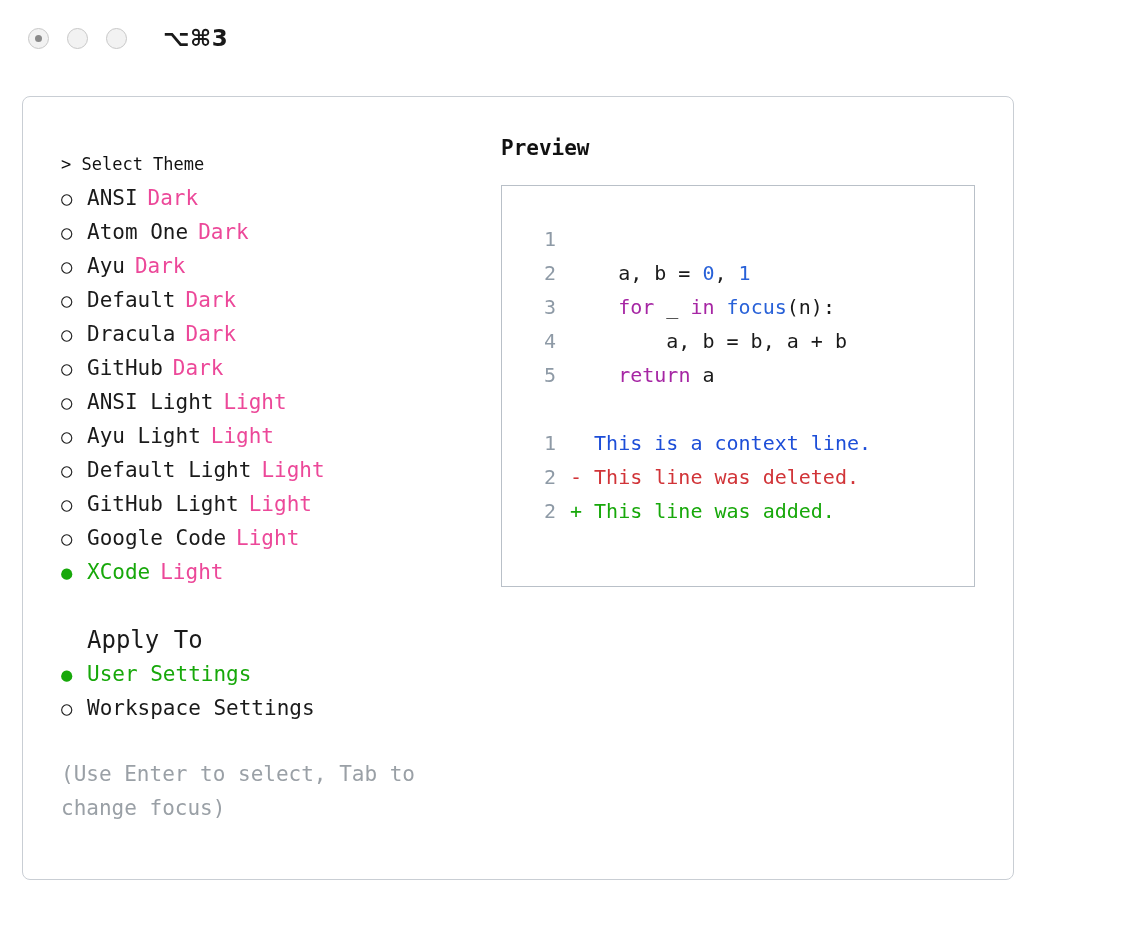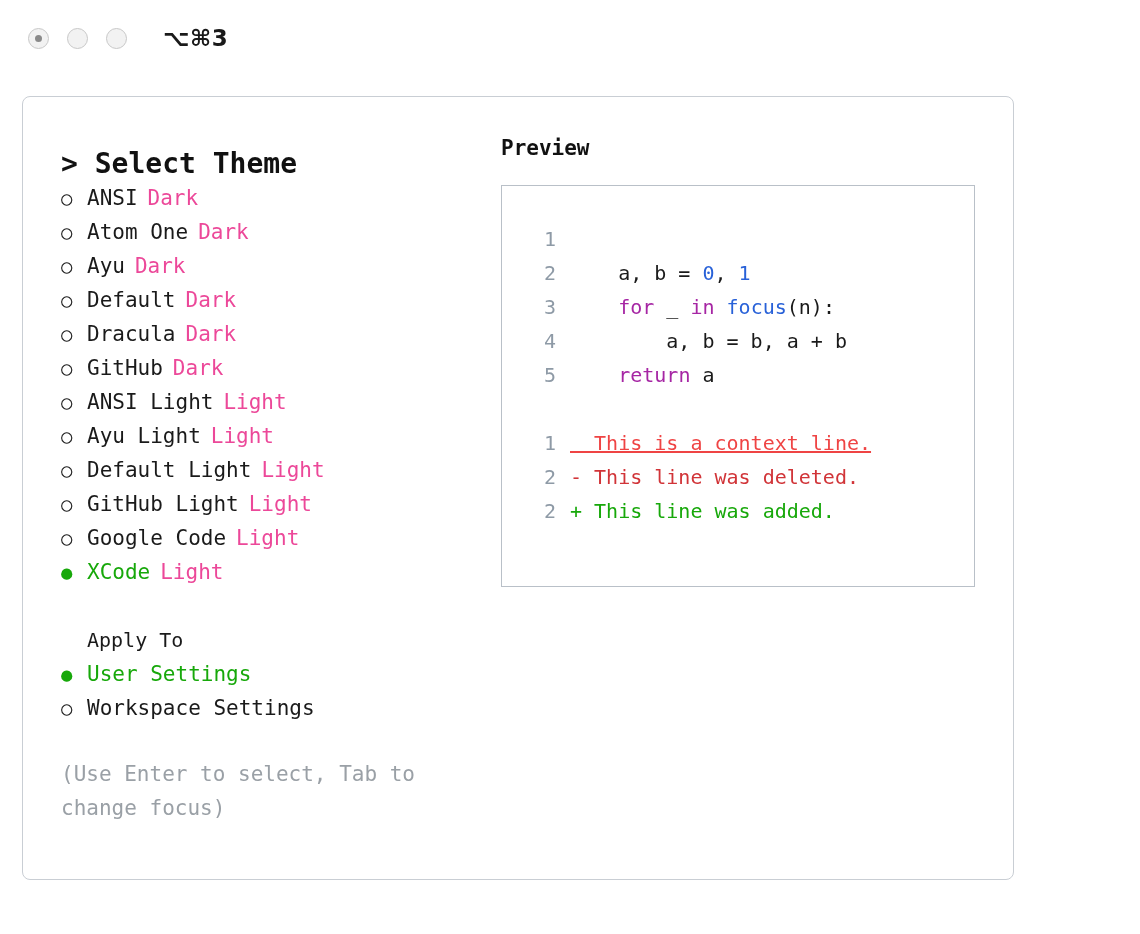--- a/index.html
+++ b/index.html
@@ -69,22 +69,22 @@
     position: absolute;
     left: 38px; top: 50px;
     width: 440px;
   }
   .col-right {
     position: absolute;
     left: 478px; top: 34px;
     width: 500px;
   }
   .heading {
-    font-size: 28px;
-    font-weight: bold;
+    font-size: 17px;
+    font-weight: normal;
     color: #111111;
     line-height: 34px;
     white-space: pre;
   }
   .list { margin-top: 0; }
   .row {
     display: flex;
     align-items: baseline;
     font-size: 21px;
     line-height: 34px;
@@ -98,21 +98,21 @@
   }
   .bullet.sel { color: #17a80a; font-size: 19px; }
   .label { color: #1a1a1a; }
   .label.sel { color: #17a80a; text-align: center; }
   .variant {
     color: #ec4899;
     margin-left: 10px;
   }
   .spacer { height: 34px; }
   .subheading {
-    font-size: 20px;
+    font-size: 24px;
     color: #1a1a1a;
     line-height: 34px;
     margin-left: 26px;
     white-space: pre;
   }
   .hint {
     margin-top: 32px;
     font-size: 21px;
     color: #9aa0a6;
     line-height: 34px;
@@ -147,21 +147,21 @@
     flex: 0 0 32px;
     text-align: right;
     color: #8e9aa6;
     margin-right: 14px;
   }
   .code { color: #1a1a1a; }
   .kw { color: #a626a4; }
   .fn { color: #2861d8; }
   .num { color: #2861d8; }
   .builtin { color: #2861d8; }
-  .ctx { color: #ef4444; text-decoration: underline; }
+  .ctx { color: #1d4ed8; }
   .del { color: #d13438; }
   .add { color: #17a80a; }
   .blank { height: 34px; }
 </style>
 </head>
 <body>
 
 <div class="window">
 
   <div class="titlebar">

